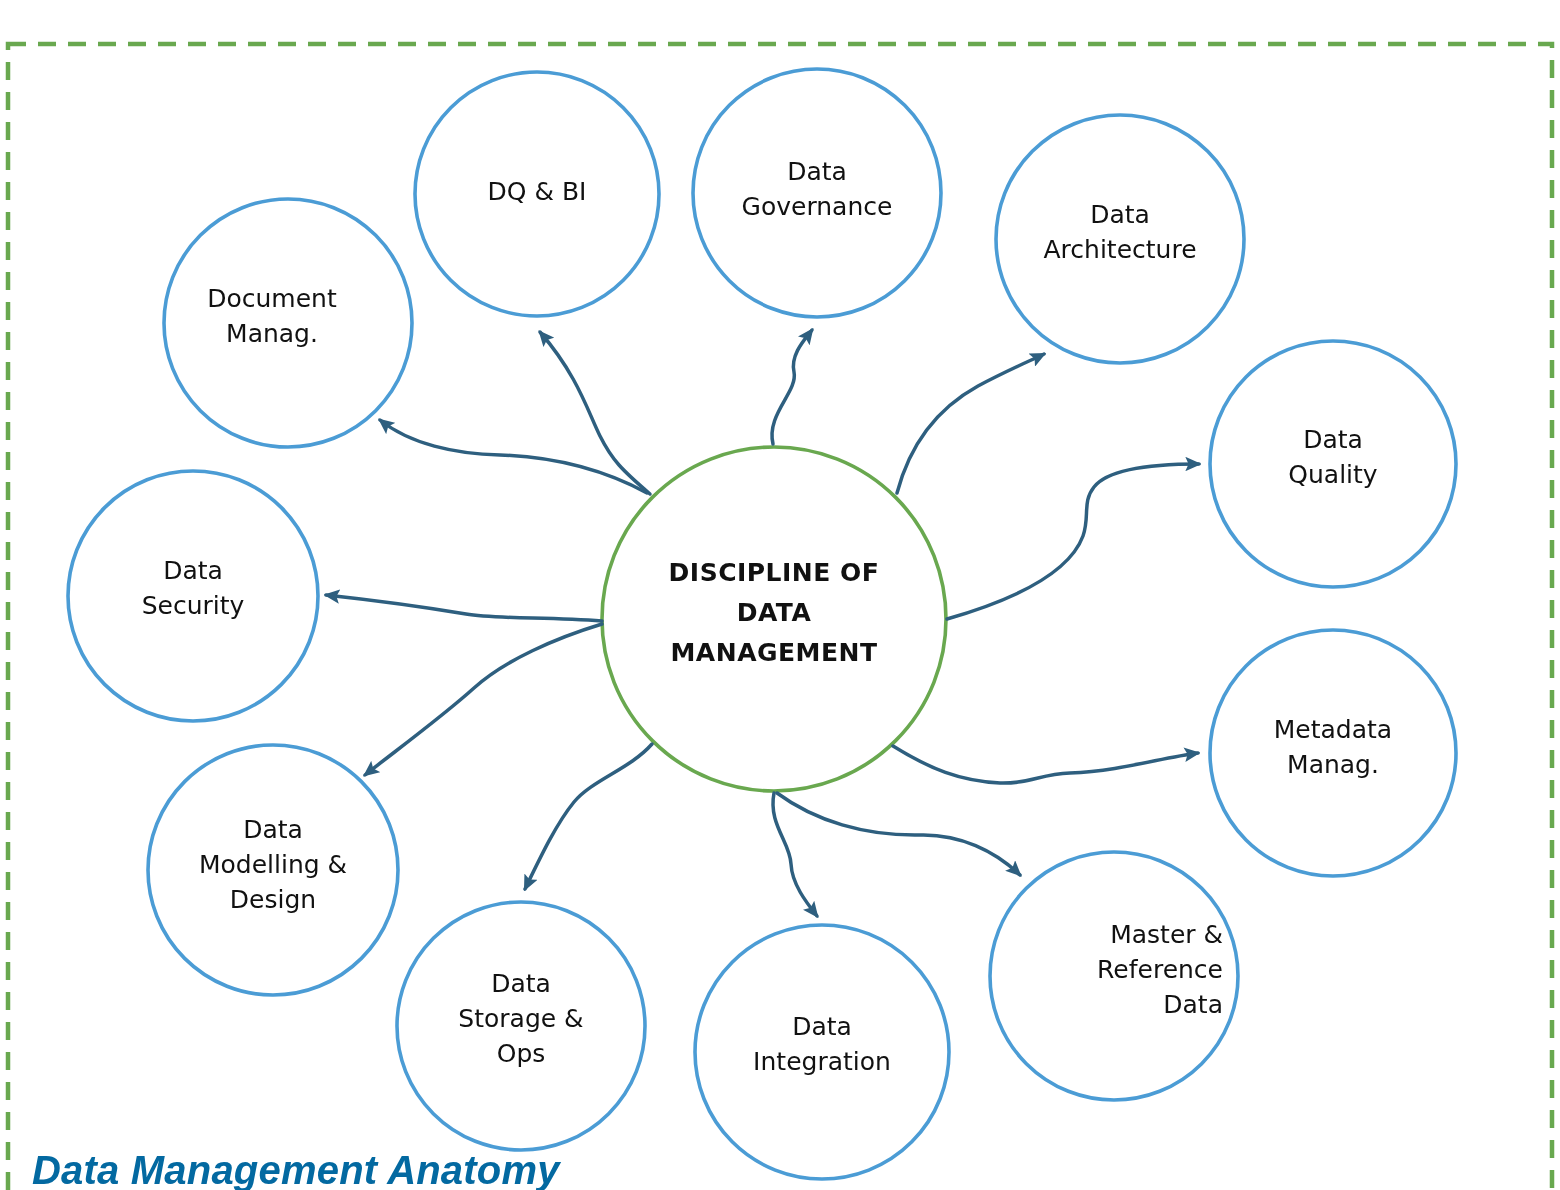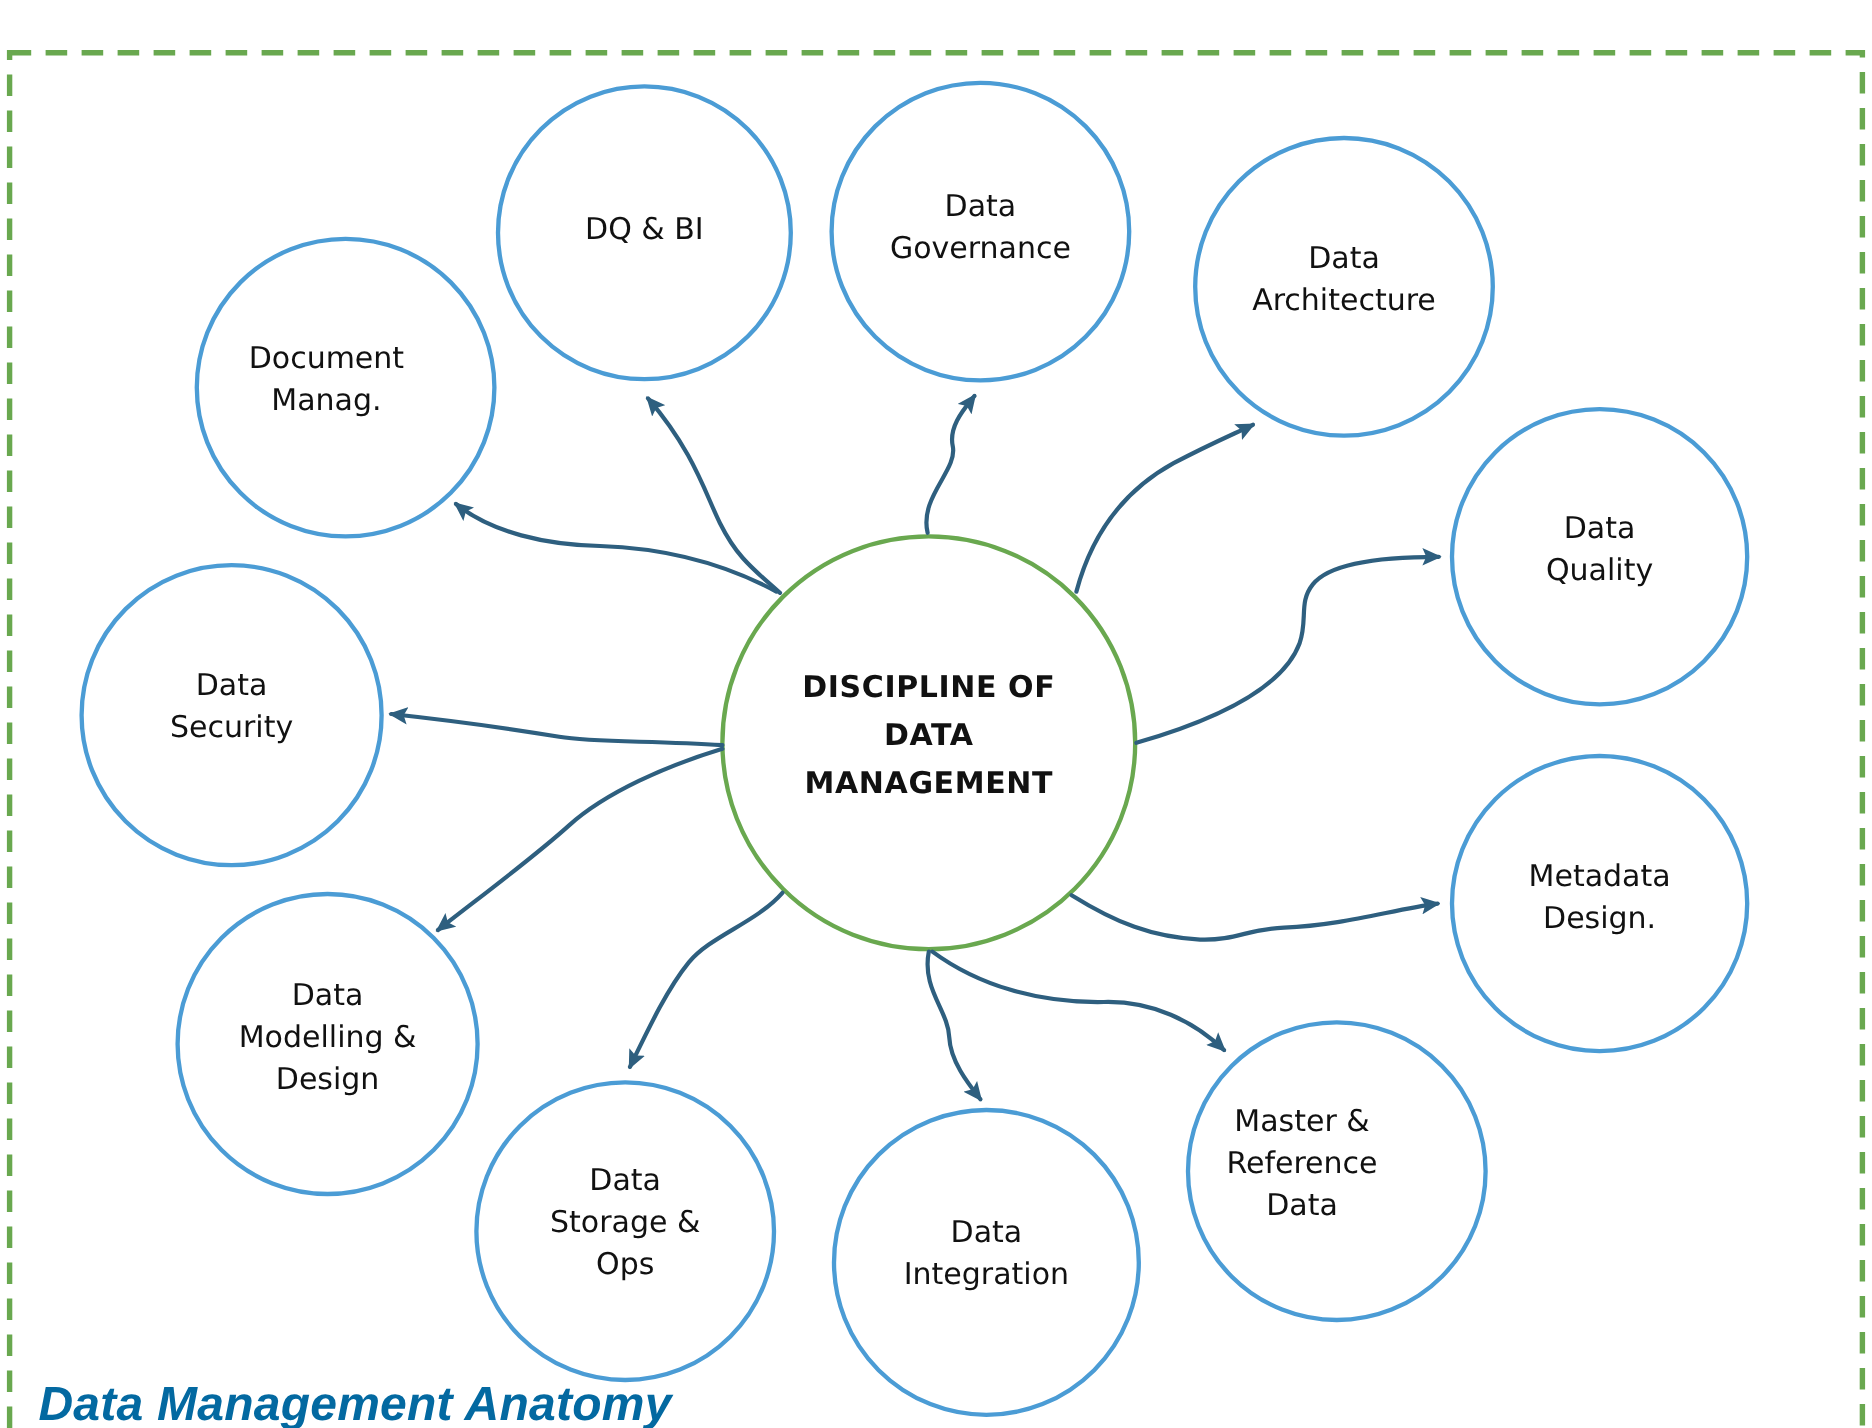--- a/index.html
+++ b/index.html
@@ -120,22 +120,22 @@
   </svg>
 
   <div class="node-label" style="left:537px;  top:155px;">DQ &amp; BI</div>
   <div class="node-label" style="left:817px;  top:153px;">Data
 Governance</div>
   <div class="node-label" style="left:1120px; top:196px;">Data
 Architecture</div>
   <div class="node-label" style="left:1333px; top:421px;">Data
 Quality</div>
   <div class="node-label" style="left:1333px; top:711px;">Metadata
-Design.</div>
-  <div class="node-label" style="left:1085px; top:933px;">Master &amp;
+Manag.</div>
+  <div class="node-label" style="left:1113px; top:933px;text-align:right;">Master &amp;
 Reference
 Data</div>
   <div class="node-label" style="left:822px;  top:1008px;">Data
 Integration</div>
   <div class="node-label" style="left:521px;  top:982px;">Data
 Storage &amp;
 Ops</div>
   <div class="node-label" style="left:273px;  top:828px;">Data
 Modelling &amp;
 Design</div>

